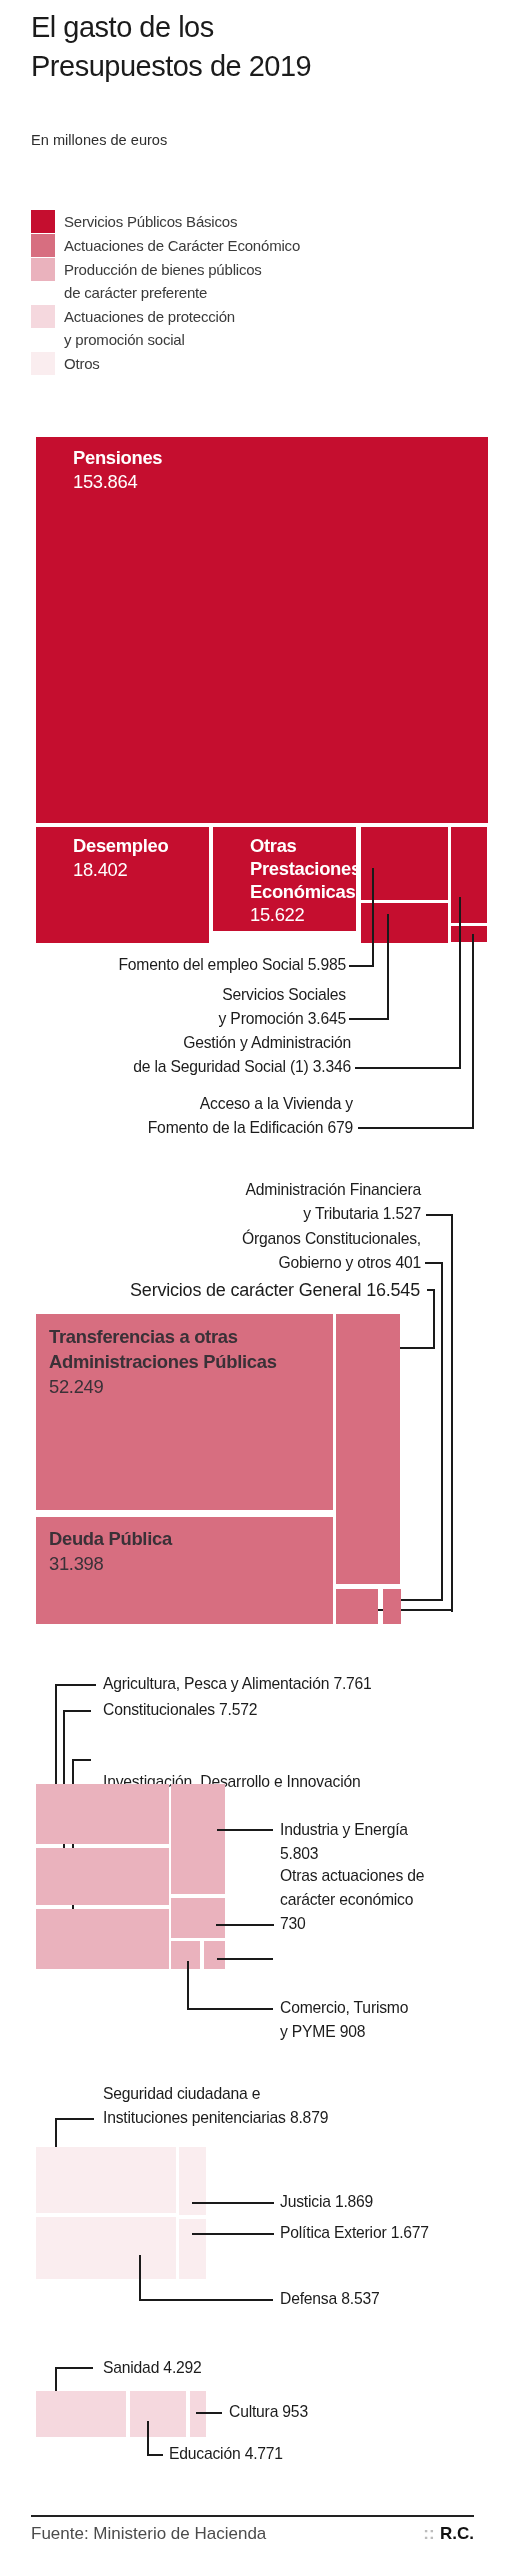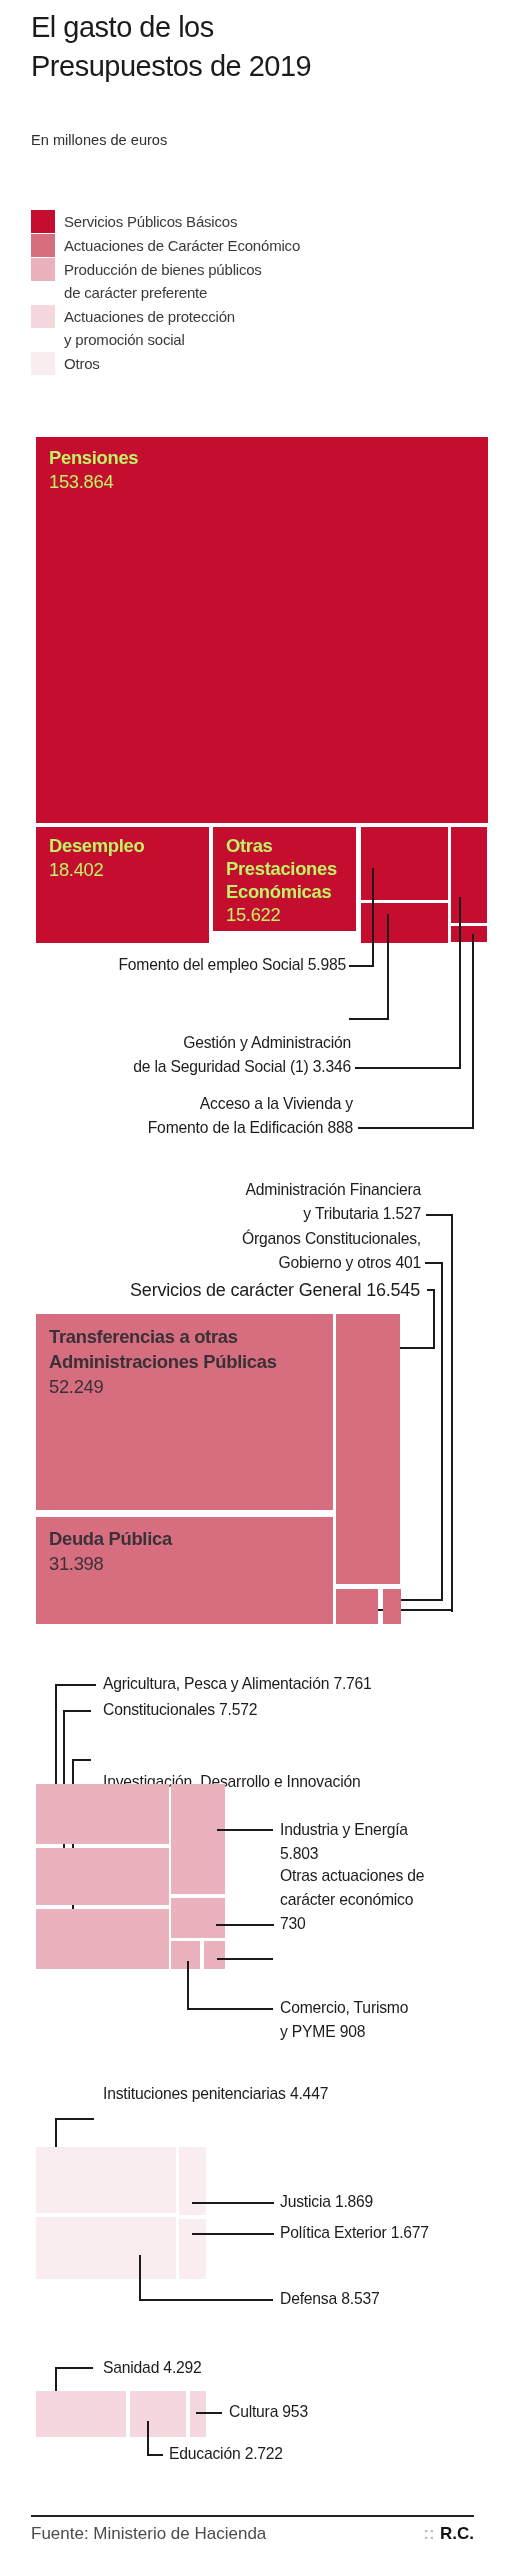--- a/index.html
+++ b/index.html
@@ -10,21 +10,21 @@
   .title{
     position:absolute;left:31px;top:7.6px;font-size:29px;line-height:39px;
     font-weight:400;color:#1b1b1b;letter-spacing:-0.5px;
   }
   .subtitle{position:absolute;left:31px;top:131px;font-size:14.6px;line-height:19.5px;color:#2e2e2e;}
   .swatch{position:absolute;left:31px;width:24.4px;height:23px;}
   .legend-label{position:absolute;left:64px;font-size:15px;line-height:23px;color:#3a3a3a;letter-spacing:-0.2px;}
   .cell{position:absolute;box-sizing:border-box;}
   .cell-label{position:absolute;left:13px;font-size:18.4px;line-height:24.4px;letter-spacing:-0.3px;white-space:nowrap;}
   .cell-label .cname{font-weight:bold;}
-  .t-light{color:#bef264;}
+  .t-light{color:#ffffff;margin-left:24px;}
   .t-dark{color:#3a3137;}
   .lbl{position:absolute;font-size:15.7px;line-height:24.4px;letter-spacing:-0.2px;color:#1c1c1c;white-space:nowrap;}
   .lbl .b{font-weight:normal;}
   .lbl.lh44{line-height:24px;}
   .ra{text-align:right;}
   .big{font-size:18px;line-height:26px;}
   .h,.v{position:absolute;background:#1a1a1a;}
   .h{height:1.6px;}
   .v{width:1.6px;}
   .footer-rule{position:absolute;left:31px;top:2515px;width:443px;height:1.6px;background:#222;}
@@ -98,27 +98,31 @@
   <div class="v" style="left:387px;top:914px;height:106px"></div>
   <div class="h" style="left:349px;top:1018px;width:39px"></div>
   <div class="v" style="left:459px;top:897px;height:172px"></div>
   <div class="h" style="left:355px;top:1067px;width:106px"></div>
   <div class="v" style="left:472px;top:934px;height:195px"></div>
   <div class="h" style="left:358px;top:1127px;width:116px"></div>
 
   <div class="lbl ra" style="top:953px;right:174px">
     <span class="b">Fomento del empleo Social</span> <span>5.985</span>
   </div>
+  <div class="lbl ra" style="top:983px;right:174px">
+    <div><span class="b">Servicios Sociales</span></div>
+    <div><span class="b">y Promoción</span> <span>3.645</span></div>
+  </div>
   <div class="lbl ra" style="top:1031px;right:169px">
     <div><span class="b">Gestión y Administración</span></div>
     <div><span class="b">de la Seguridad Social (1)</span> <span>3.346</span></div>
   </div>
   <div class="lbl ra" style="top:1092px;right:167px">
     <div><span class="b">Acceso a la Vivienda y</span></div>
-    <div><span class="b">Fomento de la Edificación</span> <span>888</span></div>
+    <div><span class="b">Fomento de la Edificación</span> <span>679</span></div>
   </div>
 
   <div class="lbl ra" style="top:1178px;right:99px">
     <div><span class="b">Administración Financiera</span></div>
     <div><span class="b">y Tributaria</span> <span>1.527</span></div>
   </div>
   <div class="lbl ra" style="top:1227px;right:99px">
     <div><span class="b">Órganos Constitucionales,</span></div>
     <div><span class="b">Gobierno y otros</span> <span>401</span></div>
   </div>
@@ -196,21 +200,22 @@
   </div>
   <div class="h" style="left:217px;top:1958px;width:56px"></div>
   <div class="v" style="left:187px;top:1961px;height:48px"></div>
   <div class="h" style="left:187px;top:2008px;width:86px"></div>
   <div class="lbl lh44" style="top:1996px;left:280px">
     <div><span class="b">Comercio, Turismo</span></div>
     <div><span class="b">y PYME</span> <span>908</span></div>
   </div>
 
   <div class="lbl lh44" style="top:2082px;left:103px">
-    <div><span class="b">Instituciones penitenciarias</span> <span>4.447</span></div>
+    <div><span class="b">Seguridad ciudadana e</span></div>
+    <div><span class="b">Instituciones penitenciarias</span> <span>8.879</span></div>
   </div>
   <div class="h" style="left:55px;top:2118px;width:39px"></div>
   <div class="v" style="left:55px;top:2118px;height:60px"></div>
 
   <div>
     <div class="cell" style="left: 36px; top: 2147px; width: 140px; height: 66px; background-color: rgb(250, 237, 239);"></div>
     <div class="cell" style="left: 36px; top: 2217px; width: 140px; height: 62px; background-color: rgb(250, 237, 239);"></div>
     <div class="cell" style="left: 179px; top: 2147px; width: 26.5px; height: 68px; background-color: rgb(250, 237, 239);"></div>
     <div class="cell" style="left: 179px; top: 2219px; width: 26.5px; height: 60px; background-color: rgb(250, 237, 239);"></div>
   </div>
@@ -241,21 +246,21 @@
     <div class="cell" style="left: 190px; top: 2391px; width: 15.7px; height: 46px; background-color: rgb(245, 216, 222);"></div>
   </div>
 
   <div class="h" style="left:196px;top:2412px;width:25.5px"></div>
   <div class="lbl lh44" style="top:2400px;left:229px">
     <span class="b">Cultura</span> <span>953</span>
   </div>
   <div class="v" style="left:147px;top:2421px;height:35px"></div>
   <div class="h" style="left:147px;top:2454px;width:16.3px"></div>
   <div class="lbl lh44" style="top:2442px;left:169px">
-    <span class="b">Educación</span> <span>2.722</span>
+    <span class="b">Educación</span> <span>4.771</span>
   </div>
 
   <div class="footer-rule"></div>
   <div class="source">Fuente: Ministerio de Hacienda</div>
   <div class="credit">
     <span class="dots">::</span><span>R.C.</span>
   </div>
 
 </div>
 

